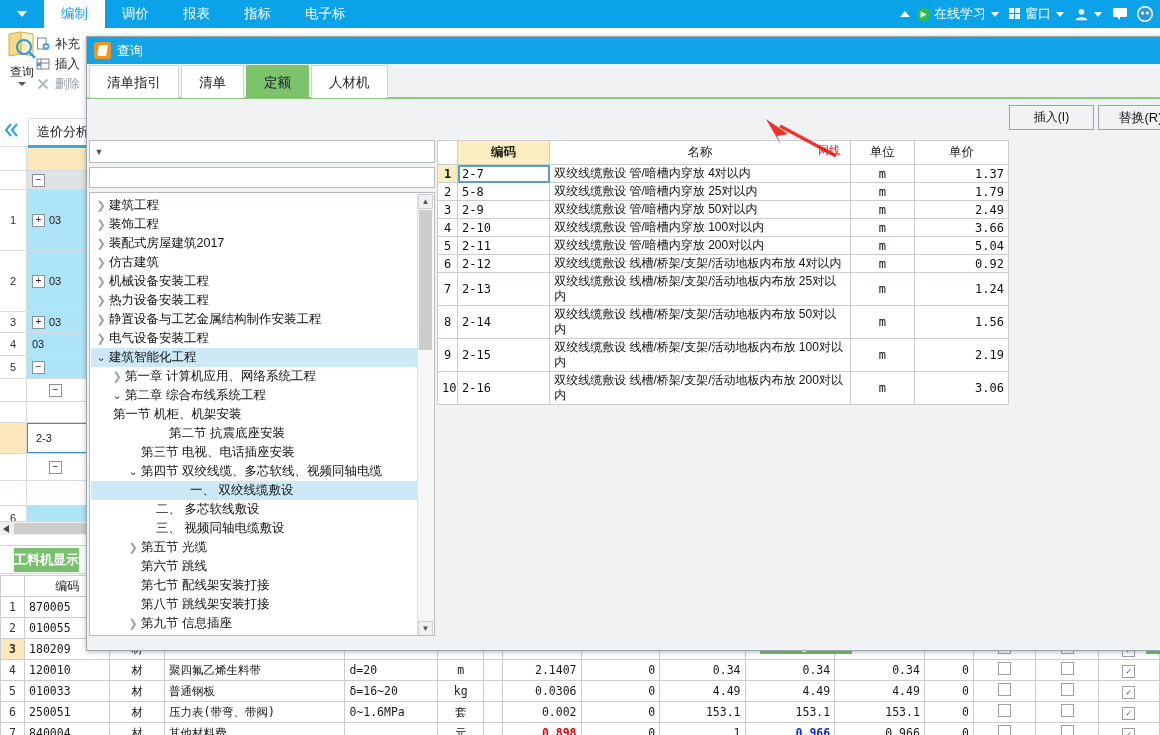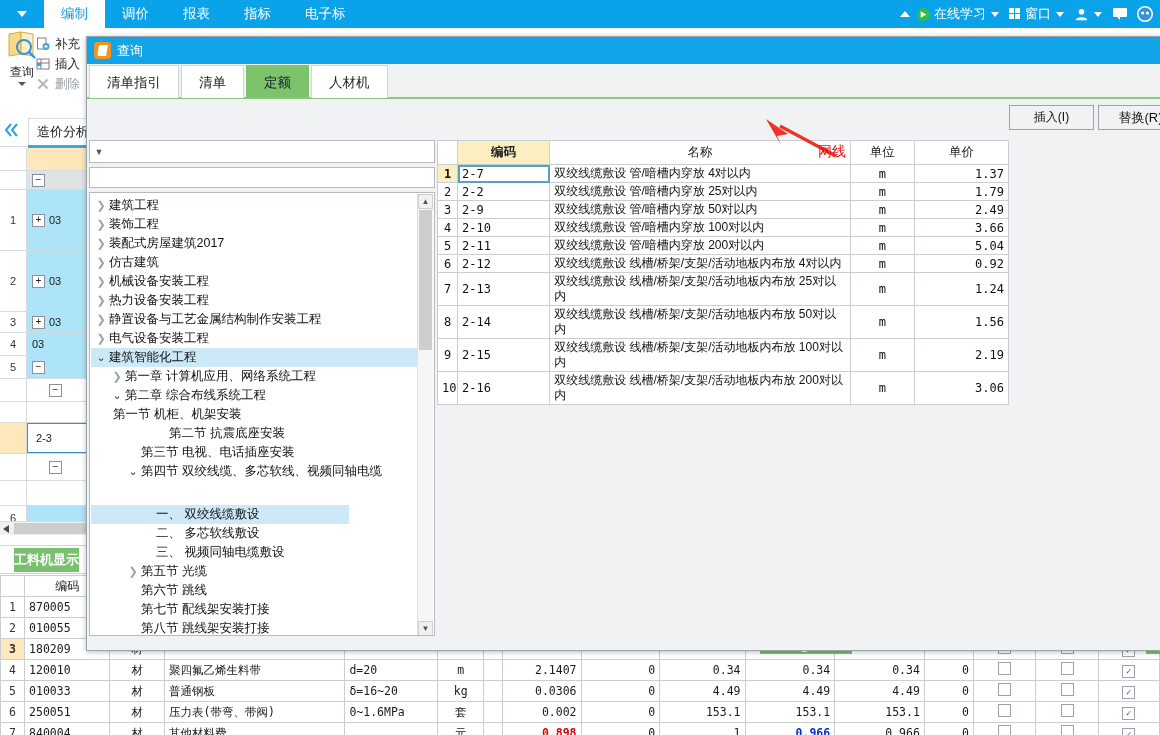--- a/index.html
+++ b/index.html
@@ -148,21 +148,21 @@
   td.code{font-family:"DejaVu Sans Mono",monospace;font-size:11.5px;}
   td.rn{text-align:center;width:20px;font-family:"DejaVu Sans Mono",monospace;font-size:11.5px;}
   tr.first td.rn{background:#fdeec2;font-weight:bold;}
   td.sel-code{outline:2px solid #5b9fc9;outline-offset:-2px;}
   td.nm{font-family:"Liberation Sans","DejaVu Sans",sans-serif;font-size:12.5px;line-height:15px;
      white-space:normal;}
   td.u{text-align:center;font-family:"DejaVu Sans Mono",monospace;font-size:11px;}
   td.p{text-align:right;font-family:"DejaVu Sans Mono",monospace;font-size:12px;}
 
   
-  #annot-text{left:818px;top:143px;color:#e8100f;font-size:14px;}
+  #annot-text{left:818px;top:143px;color:#e8100f;font-size:11px;}
   #annot-arrow{left:750px;top:118px;width:90px;height:40px;}
 </style>
 </head>
 <body>
 
 <div class="abs" id="ribbonbar"></div>
 <div class="abs" id="ribbon-menu-btn">
   <span class="caret"></span>
 </div>
 <div class="abs" id="rtabs">
@@ -602,21 +602,21 @@
             <div class="tnode" style="padding-left:78px">
                 <span>第二节 抗震底座安装</span>
               </div>
             <div class="tnode" style="padding-left:50px">
                 <span>第三节 电视、电话插座安装</span>
               </div>
             <div class="tnode" style="padding-left:34px">
                 <span class="tw open">⌄</span>
                 <span>第四节 双绞线缆、多芯软线、视频同轴电缆</span>
               </div>
-            <div class="tnode sel" style="padding-left:65px;width:258px;box-sizing:border-box;margin-top:24px;">
+            <div class="tnode sel" style="padding-left:99px;width:326px;box-sizing:border-box;">
                 <span>一、 双绞线缆敷设</span>
               </div>
             <div class="tnode" style="padding-left:65px">
                 <span>二、 多芯软线敷设</span>
               </div>
             <div class="tnode" style="padding-left:65px">
                 <span>三、 视频同轴电缆敷设</span>
               </div>
             <div class="tnode" style="padding-left:34px">
                 <span class="tw">❯</span>
@@ -668,21 +668,21 @@
         </tr>
         <tr class="first">
           <td class="rn">1</td>
           <td class="code sel-code">2-7</td>
           <td class="nm">双绞线缆敷设 管/暗槽内穿放 4对以内</td>
           <td class="u">m</td>
           <td class="p">1.37</td>
         </tr>
         <tr>
           <td class="rn">2</td>
-          <td class="code">2-2</td>
+          <td class="code">5-8</td>
           <td class="nm">双绞线缆敷设 管/暗槽内穿放 25对以内</td>
           <td class="u">m</td>
           <td class="p">1.79</td>
         </tr>
         <tr>
           <td class="rn">3</td>
           <td class="code">2-9</td>
           <td class="nm">双绞线缆敷设 管/暗槽内穿放 50对以内</td>
           <td class="u">m</td>
           <td class="p">2.49</td>

